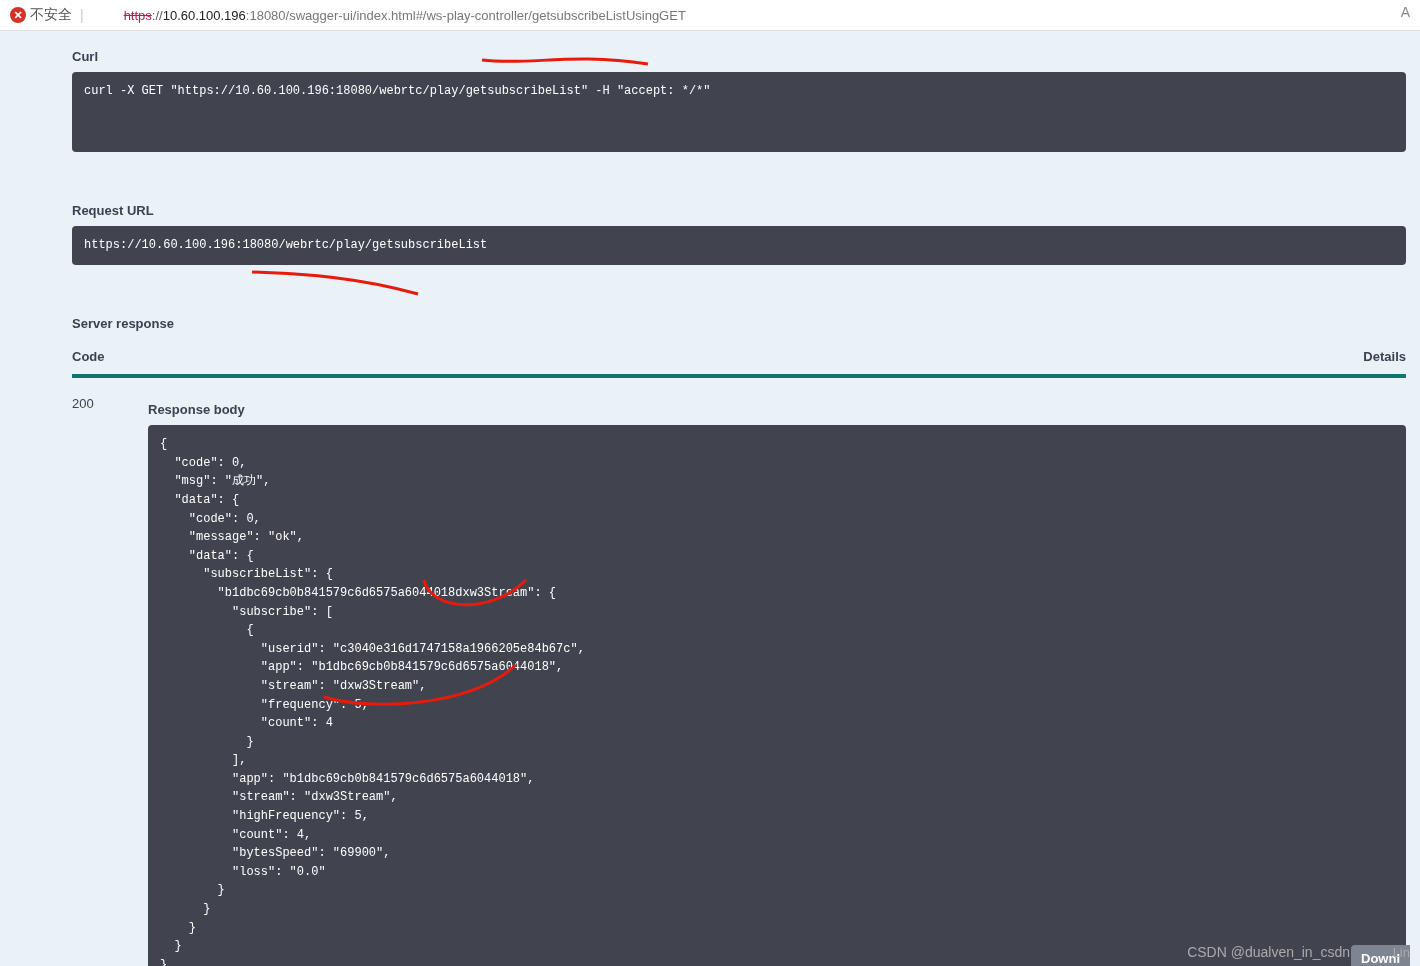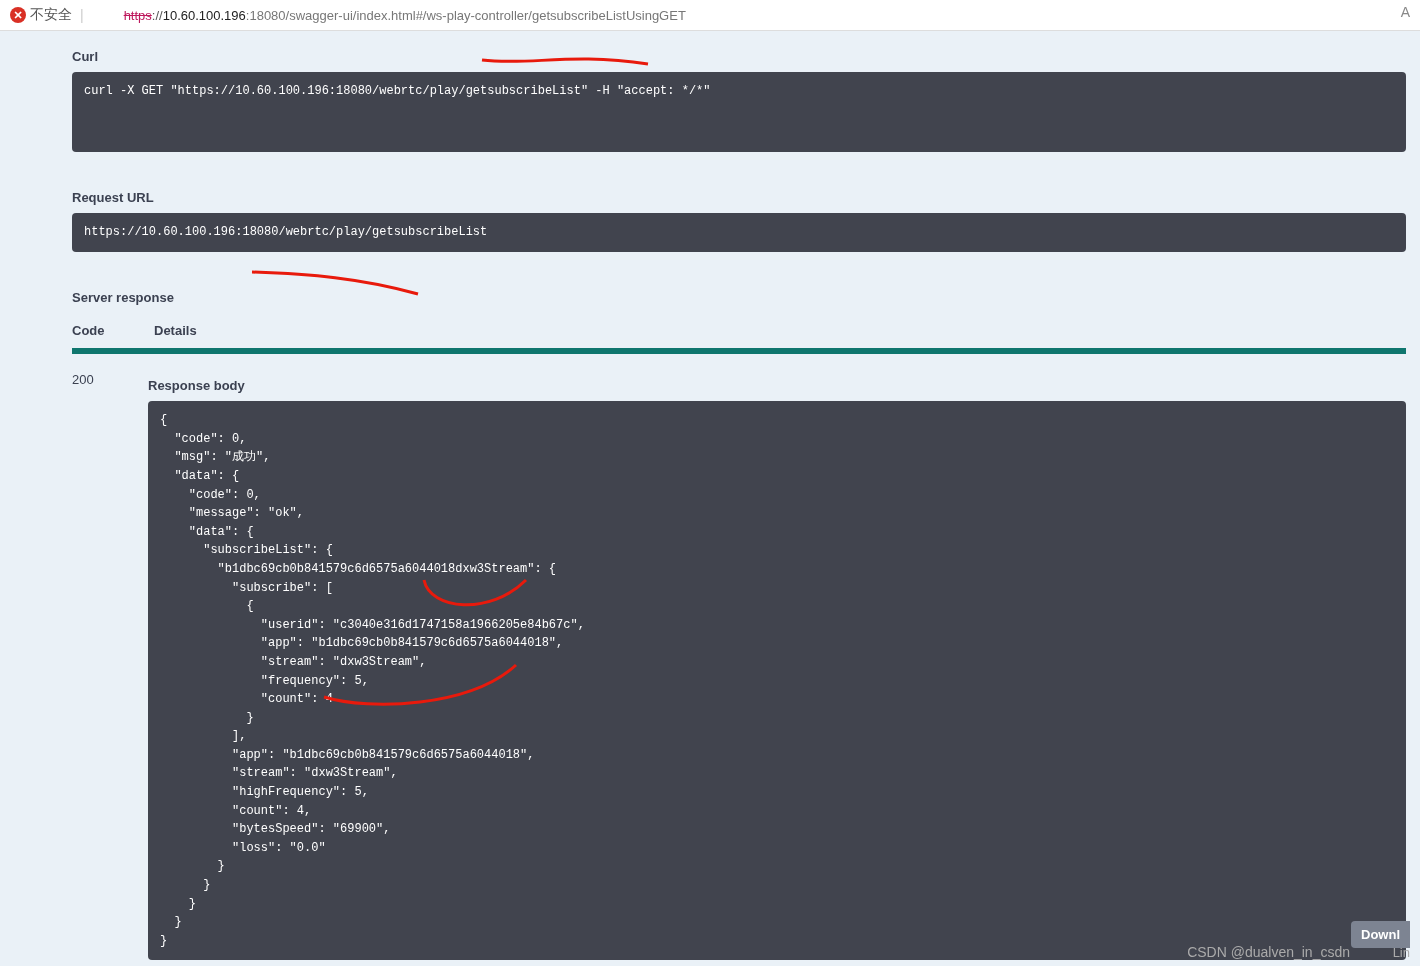--- a/index.html
+++ b/index.html
@@ -64,30 +64,31 @@
       margin: 8px 0;
     }
     .code-block {
       background: #41444e;
       color: #fff;
       font-family: "Courier New", monospace;
       font-size: 12px;
       padding: 10px 12px;
       border-radius: 4px;
       white-space: pre;
-      margin-bottom: 8px;
+      margin-bottom: 21px;
       overflow: hidden;
       line-height: 1.6;
     }
     .curl-block { min-height: 80px; }
     .table-head {
       display: flex;
-      border-bottom: 6px solid #0f766e;
+      border-bottom: 4px solid #0f766e;
       padding: 10px 0;
       margin-top: 4px;
+      justify-content: space-between;
     }
     .col-code { width: 76px; font-weight: 700; font-size: 13px; }
     .col-details { font-weight: 700; font-size: 13px; margin-left: 6px; }
     .response-row {
       display: flex;
       padding-top: 16px;
     }
     .response-code-col { width: 76px; font-size: 13px; color: #3b4151; padding-top: 2px; }
     .response-details-col { flex: 1; }
     .response-body-block {

